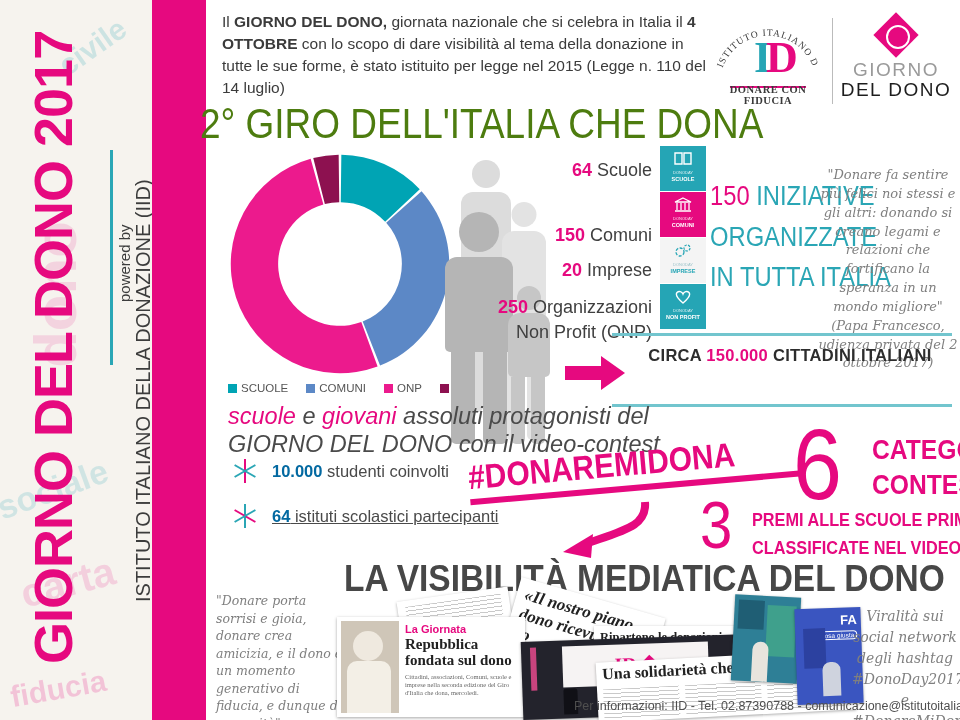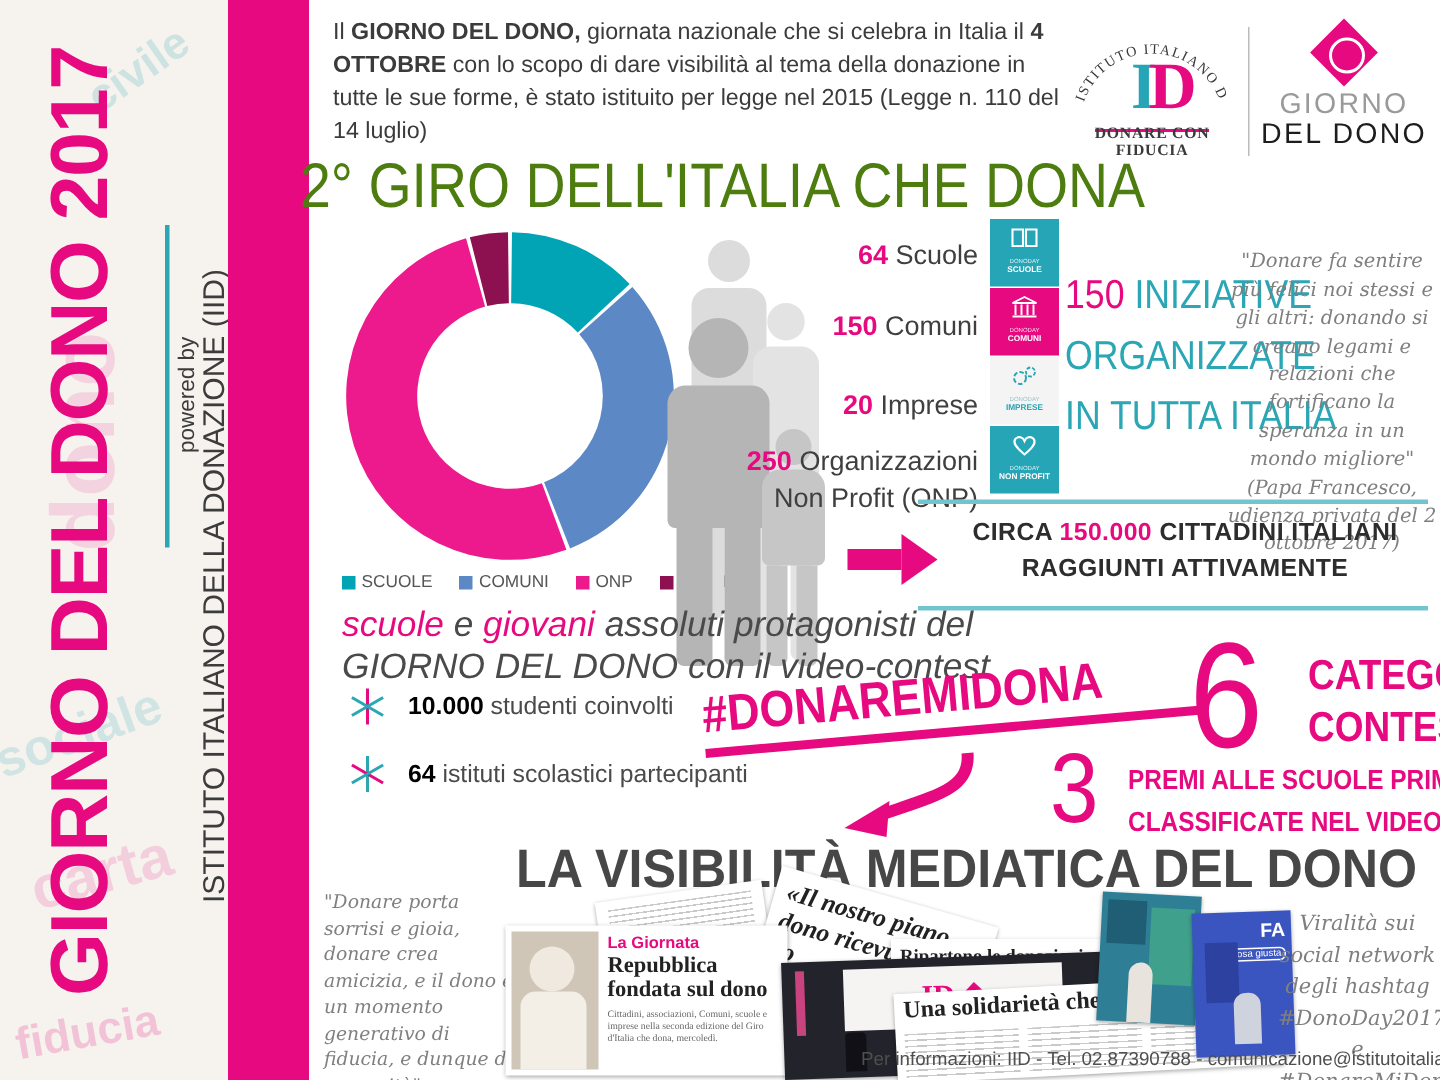--- a/index.html
+++ b/index.html
@@ -79,21 +79,21 @@
   .arrow-right .tri{position:absolute;left:36px;top:0;width:0;height:0;border-top:17px solid transparent;
                     border-bottom:17px solid transparent;border-left:24px solid #e6097f;}
   .reach{position:absolute;left:628px;top:344px;width:324px;text-align:center;font-weight:bold;
          font-size:16.5px;color:#2d2d2d;line-height:1.45;letter-spacing:.3px;}
   .reach .num{color:#e6097f;}
 
   
   .contest-intro{position:absolute;left:228px;top:402px;font-style:italic;font-size:23.5px;color:#4a4a4a;line-height:1.2;white-space:nowrap;}
   .contest-intro .hl{color:#e6097f;}
   .bullet{position:absolute;display:flex;align-items:center;gap:14px;font-size:16.5px;color:#4a4a4a;white-space:nowrap;}
-  .bullet b{color:#000000;}
+  .bullet b{color:#0369a1;}
 
   
   .hashtag-wrap{position:absolute;left:468px;top:444px;transform:rotate(-5deg);}
   .hashtag{font-size:34px;font-weight:bold;color:#e6097f;white-space:nowrap;}
   .hash-underline{width:330px;height:6px;background:#e6097f;margin-top:2px;}
   .hook-arrow{position:absolute;left:545px;top:500px;}
   .big-num{position:absolute;color:#e6097f;font-weight:400;}
   .num-6{left:793px;top:414px;font-size:100px;line-height:1;}
   .num-3{left:700px;top:492px;font-size:66px;line-height:1;}
   .num-label{position:absolute;color:#e6097f;font-weight:bold;white-space:nowrap;}
@@ -210,21 +210,21 @@
     <div class="p-leg" style="left:42px;width:24px;height:92px;top:140px;background:#b5b5b5;"></div>
   </div>
   <div class="person" style="left:505px;top:286px;width:48px;height:158px;">
     <div class="p-head" style="width:24px;height:24px;top:0;background:#c6c6c6;"></div>
     <div class="p-torso" style="width:42px;height:64px;top:27px;background:#c6c6c6;"></div>
     <div class="p-leg" style="left:6px;width:14px;height:67px;top:91px;background:#c6c6c6;"></div>
     <div class="p-leg" style="left:26px;width:14px;height:67px;top:91px;background:#c6c6c6;"></div>
   </div>
 
   <div class="stat" style="left:452px;top:160px;width:200px;"><b>64</b><span> Scuole</span></div>
-  <div class="stat" style="left:452px;top:207px;width:200px;"><b>150</b><span> Comuni</span></div>
+  <div class="stat" style="left:452px;top:225px;width:200px;"><b>150</b><span> Comuni</span></div>
   <div class="stat" style="left:452px;top:260px;width:200px;"><b>20</b><span> Imprese</span></div>
   <div class="stat" style="left:452px;top:295px;width:200px;line-height:1.4;"><b>250</b><span> Organizzazioni</span><br><span>Non Profit (ONP)</span></div>
 
   <div class="badges">
     <div class="badge" style="background:#25a5b5;">
       <svg width="20" height="16" viewBox="0 0 20 16">
           <path d="M2 2h7v11H2z M11 2h7v11h-7z" fill="none" stroke="#fff" stroke-width="1.4"></path>
         </svg>
       <div class="b-sub">DONODAY</div>
       <div class="b-label">SCUOLE</div>
@@ -264,40 +264,39 @@
     <span>(Papa Francesco, udienza privata del 2 ottobre 2017)</span>
   </div>
 
   <div class="hr-teal" style="left:612px;top:333px;width:340px;"></div>
   <div class="arrow-right">
       <div class="bar"></div>
       <div class="tri"></div>
     </div>
   <div class="reach">
     <span>CIRCA </span><span class="num">150.000</span><span> CITTADINI ITALIANI</span><br>
-    <span>RAGGIUNTI ATTIVAMENTE</span>
   </div>
   <div class="hr-teal" style="left:612px;top:404px;width:340px;"></div>
 
   <div class="contest-intro">
     <span class="hl">scuole</span><span> e </span><span class="hl">giovani</span><span> assoluti protagonisti del</span><br>
     <span>GIORNO DEL DONO con il video-contest</span>
   </div>
 
   <div class="bullet" style="left:232px;top:458px;">
     <svg width="26" height="26" viewBox="0 0 26 26">
         <g stroke-width="2">
           <line x1="13" y1="1" x2="13" y2="25" stroke="#e6097f"></line>
           <line x1="2.6" y1="7" x2="23.4" y2="19" stroke="#2aa6b5"></line>
           <line x1="2.6" y1="19" x2="23.4" y2="7" stroke="#2aa6b5"></line>
         </g>
       </svg>
     <span><b>10.000</b><span> studenti coinvolti</span></span>
   </div>
-  <div class="bullet" style="left:232px;top:503px;">
+  <div class="bullet" style="left:232px;top:503px;text-decoration:underline;">
     <svg width="26" height="26" viewBox="0 0 26 26">
         <g stroke-width="2">
           <line x1="13" y1="1" x2="13" y2="25" stroke="#2aa6b5"></line>
           <line x1="2.6" y1="7" x2="23.4" y2="19" stroke="#e6097f"></line>
           <line x1="2.6" y1="19" x2="23.4" y2="7" stroke="#2aa6b5"></line>
         </g>
       </svg>
     <span><b>64</b><span> istituti scolastici partecipanti</span></span>
   </div>
 

